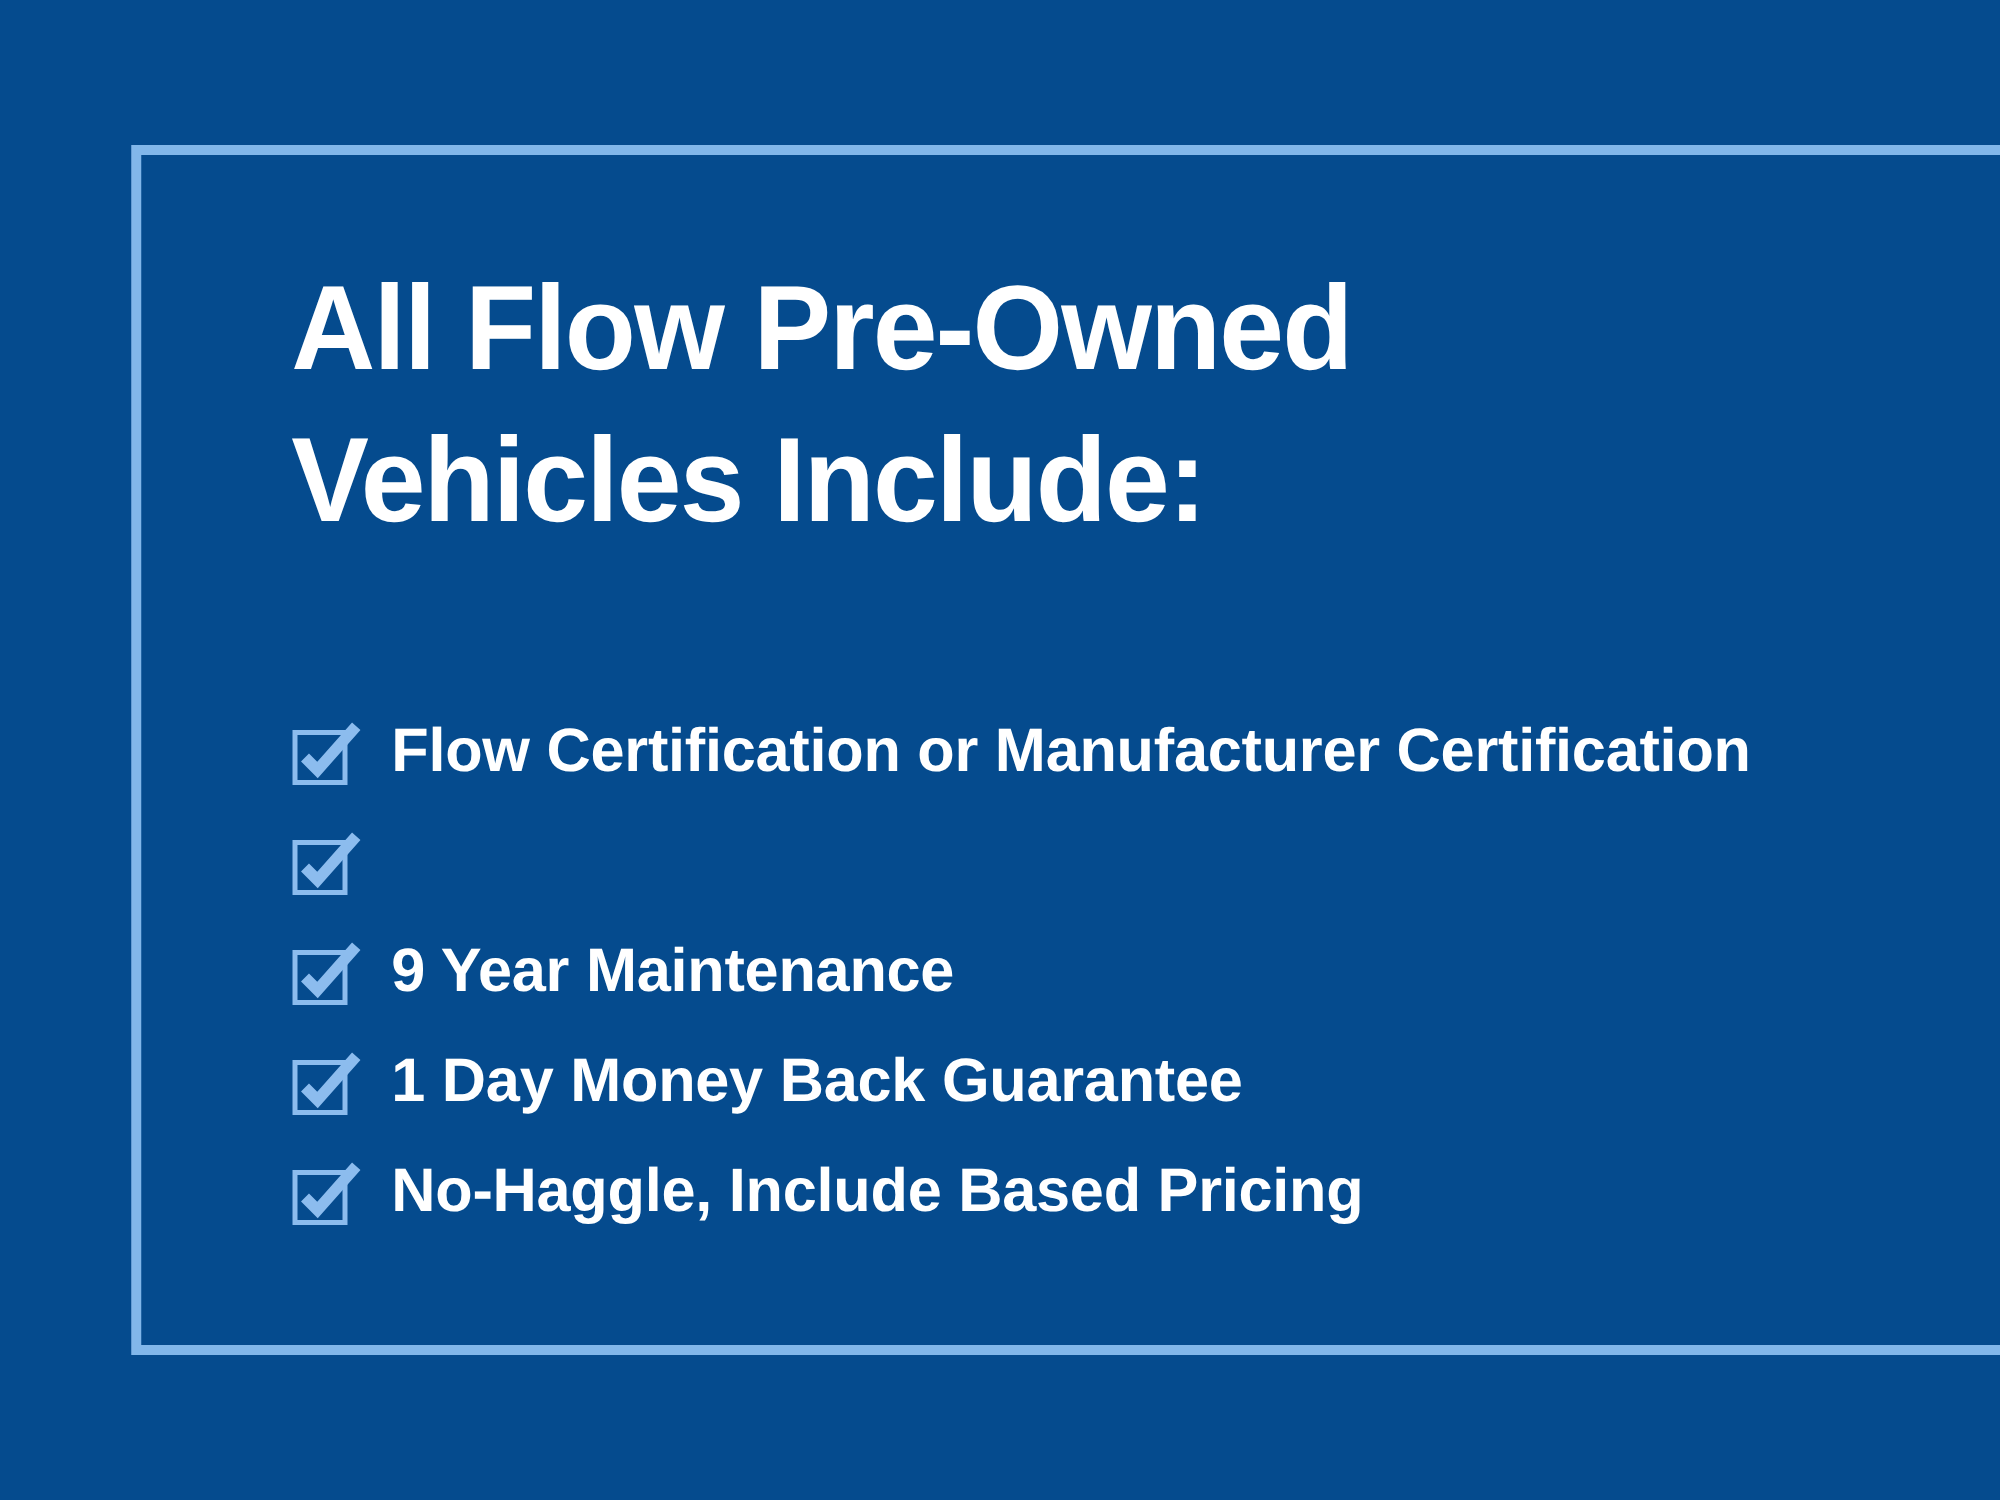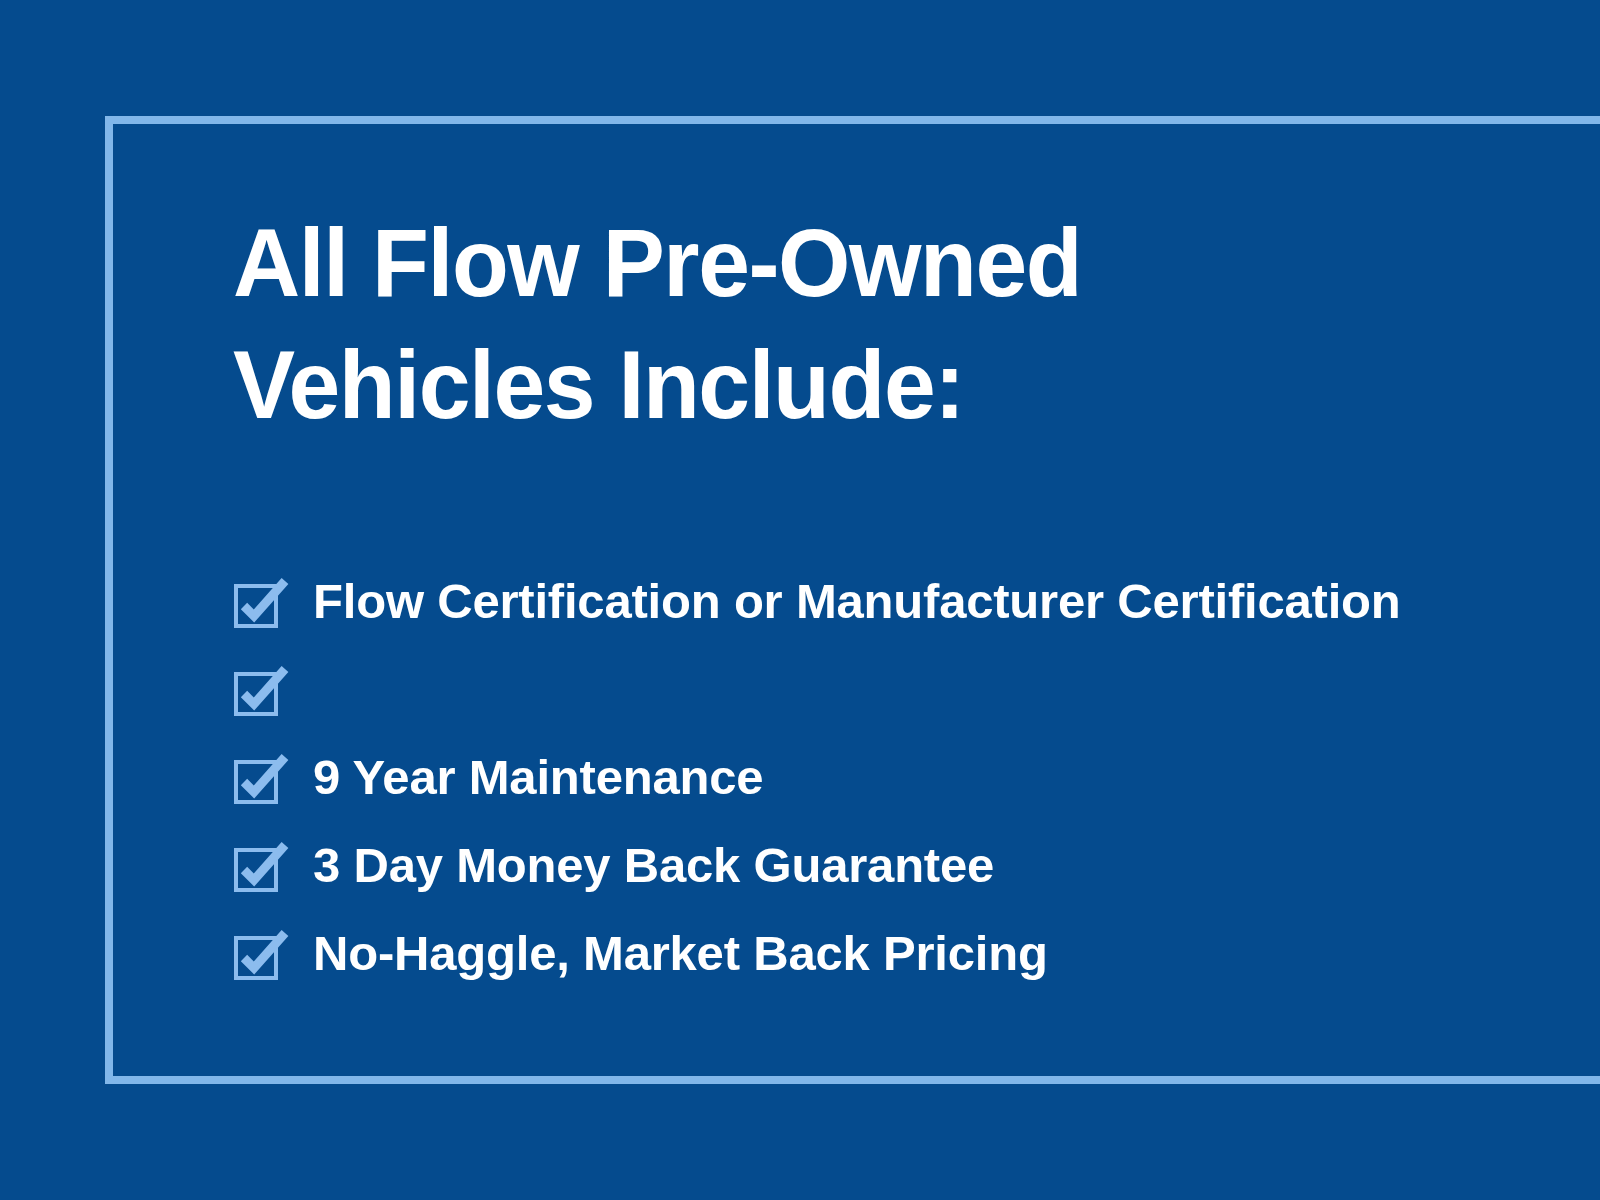--- a/index.html
+++ b/index.html
@@ -125,28 +125,28 @@
         <span class="benefit-text">9 Year Maintenance</span>
       </li>
 
       <li class="benefit-row">
         <span class="check-box-icon">
           <svg viewBox="0 0 52 52" xmlns="http://www.w3.org/2000/svg">
             <rect x="3" y="9" width="40" height="40" fill="none" stroke="#8CBCEE" stroke-width="4"></rect>
             <path d="M11 29 L21 39 L52 4" fill="none" stroke="#8CBCEE" stroke-width="9" stroke-linecap="butt" stroke-linejoin="miter"></path>
           </svg>
         </span>
-        <span class="benefit-text">3 Day Money Back Guarantee</span>
+        <span class="benefit-text">1 Day Money Back Guarantee</span>
       </li>
 
       <li class="benefit-row">
         <span class="check-box-icon">
           <svg viewBox="0 0 52 52" xmlns="http://www.w3.org/2000/svg">
             <rect x="3" y="9" width="40" height="40" fill="none" stroke="#8CBCEE" stroke-width="4"></rect>
             <path d="M11 29 L21 39 L52 4" fill="none" stroke="#8CBCEE" stroke-width="9" stroke-linecap="butt" stroke-linejoin="miter"></path>
           </svg>
         </span>
-        <span class="benefit-text">No-Haggle, Market Back Pricing</span>
+        <span class="benefit-text">No-Haggle, Include Based Pricing</span>
       </li>
 
     </ul>
   </div>
 </div>
 
 </body></html>

